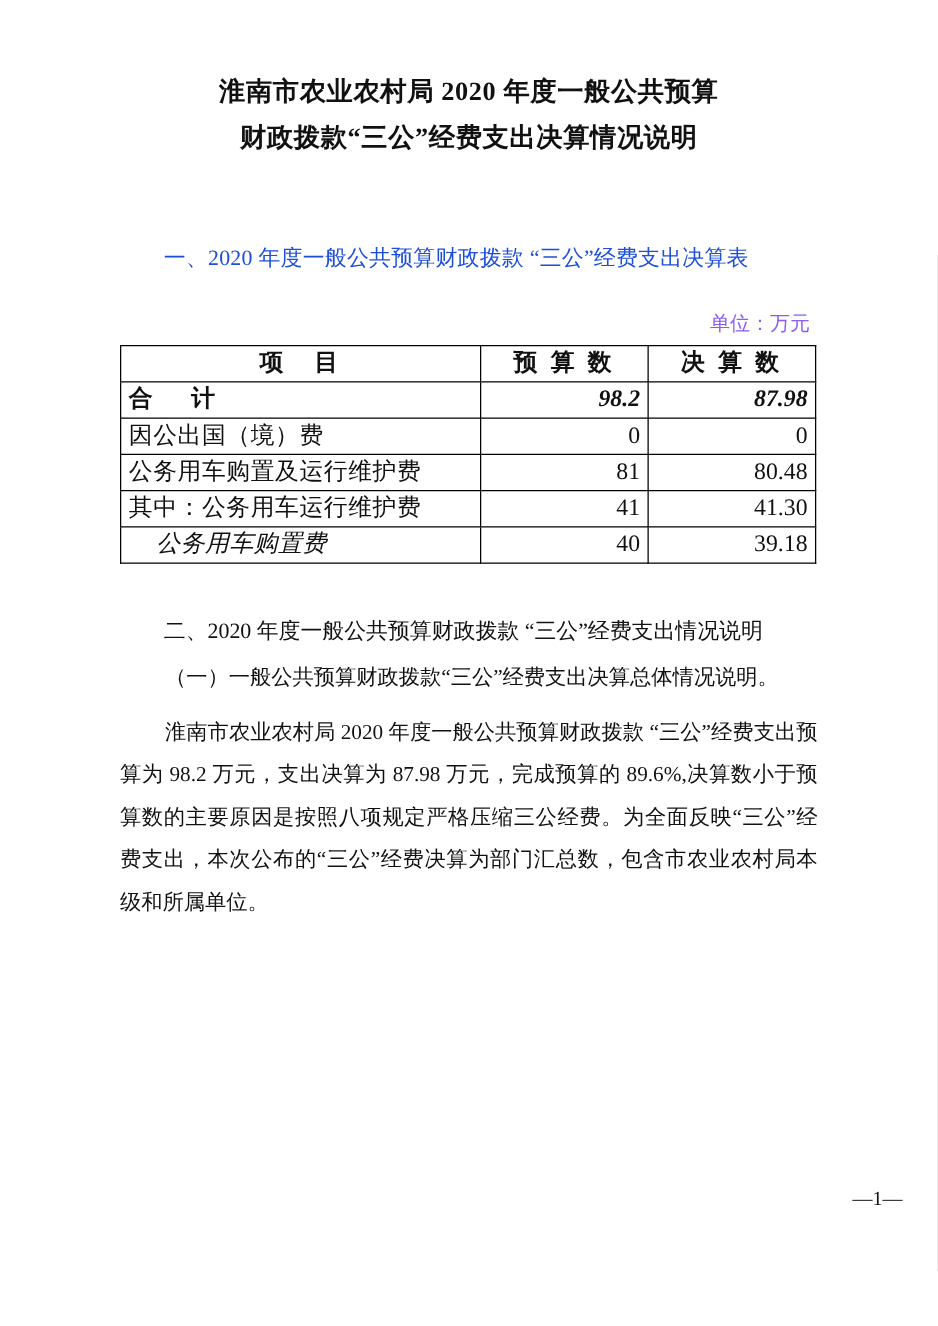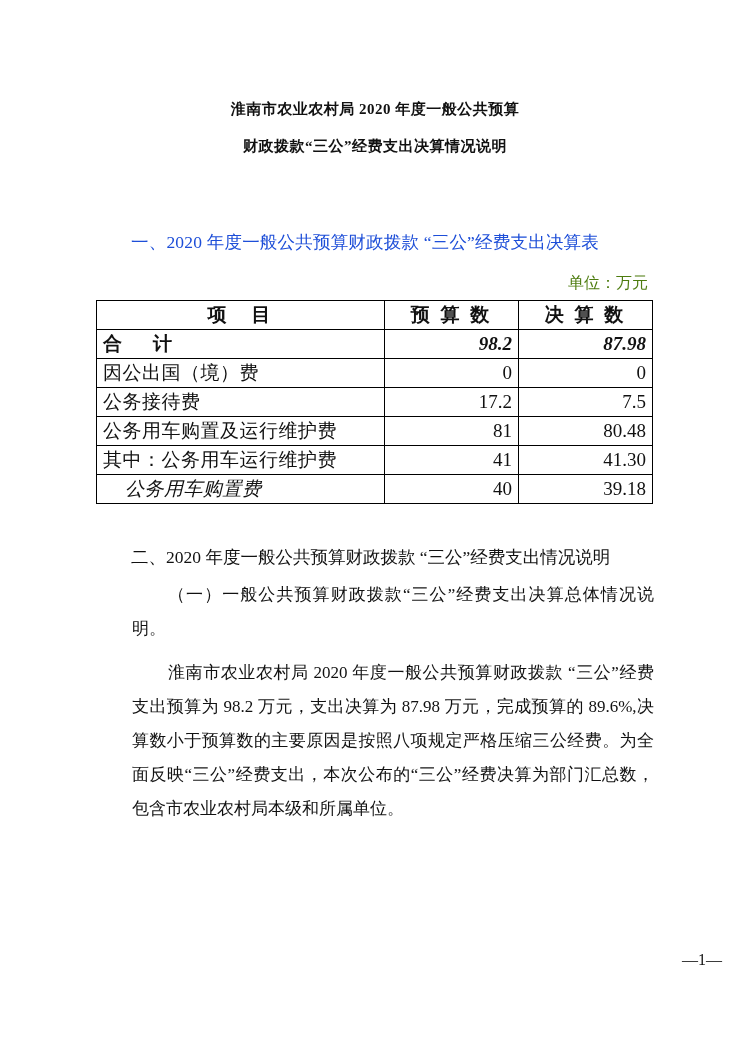--- a/index.html
+++ b/index.html
@@ -20,45 +20,45 @@
     overflow: hidden;
   }
   .content {
     position: absolute;
     left: 96px;
     top: 0;
     width: 558px;
     height: 1061px;
   }
   .doc-title {
-    margin-top: 91px;
+    margin-top: 55px;
     text-align: center;
     font-weight: bold;
-    font-size: 15px;
+    font-size: 21px;
     line-height: 37px;
     letter-spacing: 0.5px;
     color: #111;
   }
   .doc-title .line2 {
     display: block;
   }
   .section-heading {
     margin-top: 60px;
     font-size: 17.5px;
     line-height: 34px;
     color: #1d4ed8;
     text-indent: 35px;
     letter-spacing: 0.2px;
   }
   .unit-label {
-    margin-top: 14px;
+    margin-top: 26px;
     text-align: right;
     font-size: 16px;
     padding-right: 6px;
-    color: #4d7c0f;
+    color: #8b5cf6;
   }
   table.budget {
     margin-top: 6px;
     border-collapse: collapse;
     width: 556px;
     table-layout: fixed;
     font-size: 19px;
     color: #111;
   }
   table.budget td {
@@ -95,21 +95,20 @@
     color: #111;
     text-indent: 35px;
   }
   .para {
     margin-top: 10px;
     font-size: 17px;
     line-height: 34px;
     color: #111;
     text-indent: 36px;
     text-align: justify;
-    margin-left: 36px;
   }
   .para.tight { margin-top: 4px; }
   .page-number {
     position: absolute;
     right: 28px;
     bottom: 92px;
     font-size: 16px;
     color: #111;
   }
 </style>
@@ -144,25 +143,20 @@
           <td class="itemname center-sp">合　计</td>
           <td class="num bold">98.2</td>
           <td class="num bold">87.98</td>
         </tr>
         <tr>
           <td class="itemname">因公出国（境）费</td>
           <td class="num">0</td>
           <td class="num">0</td>
         </tr>
         <tr>
-          <td class="itemname">公务接待费</td>
-          <td class="num">17.2</td>
-          <td class="num">7.5</td>
-        </tr>
-        <tr>
           <td class="itemname">公务用车购置及运行维护费</td>
           <td class="num">81</td>
           <td class="num">80.48</td>
         </tr>
         <tr>
           <td class="itemname indent1">其中：公务用车运行维护费</td>
           <td class="num">41</td>
           <td class="num">41.30</td>
         </tr>
         <tr>

